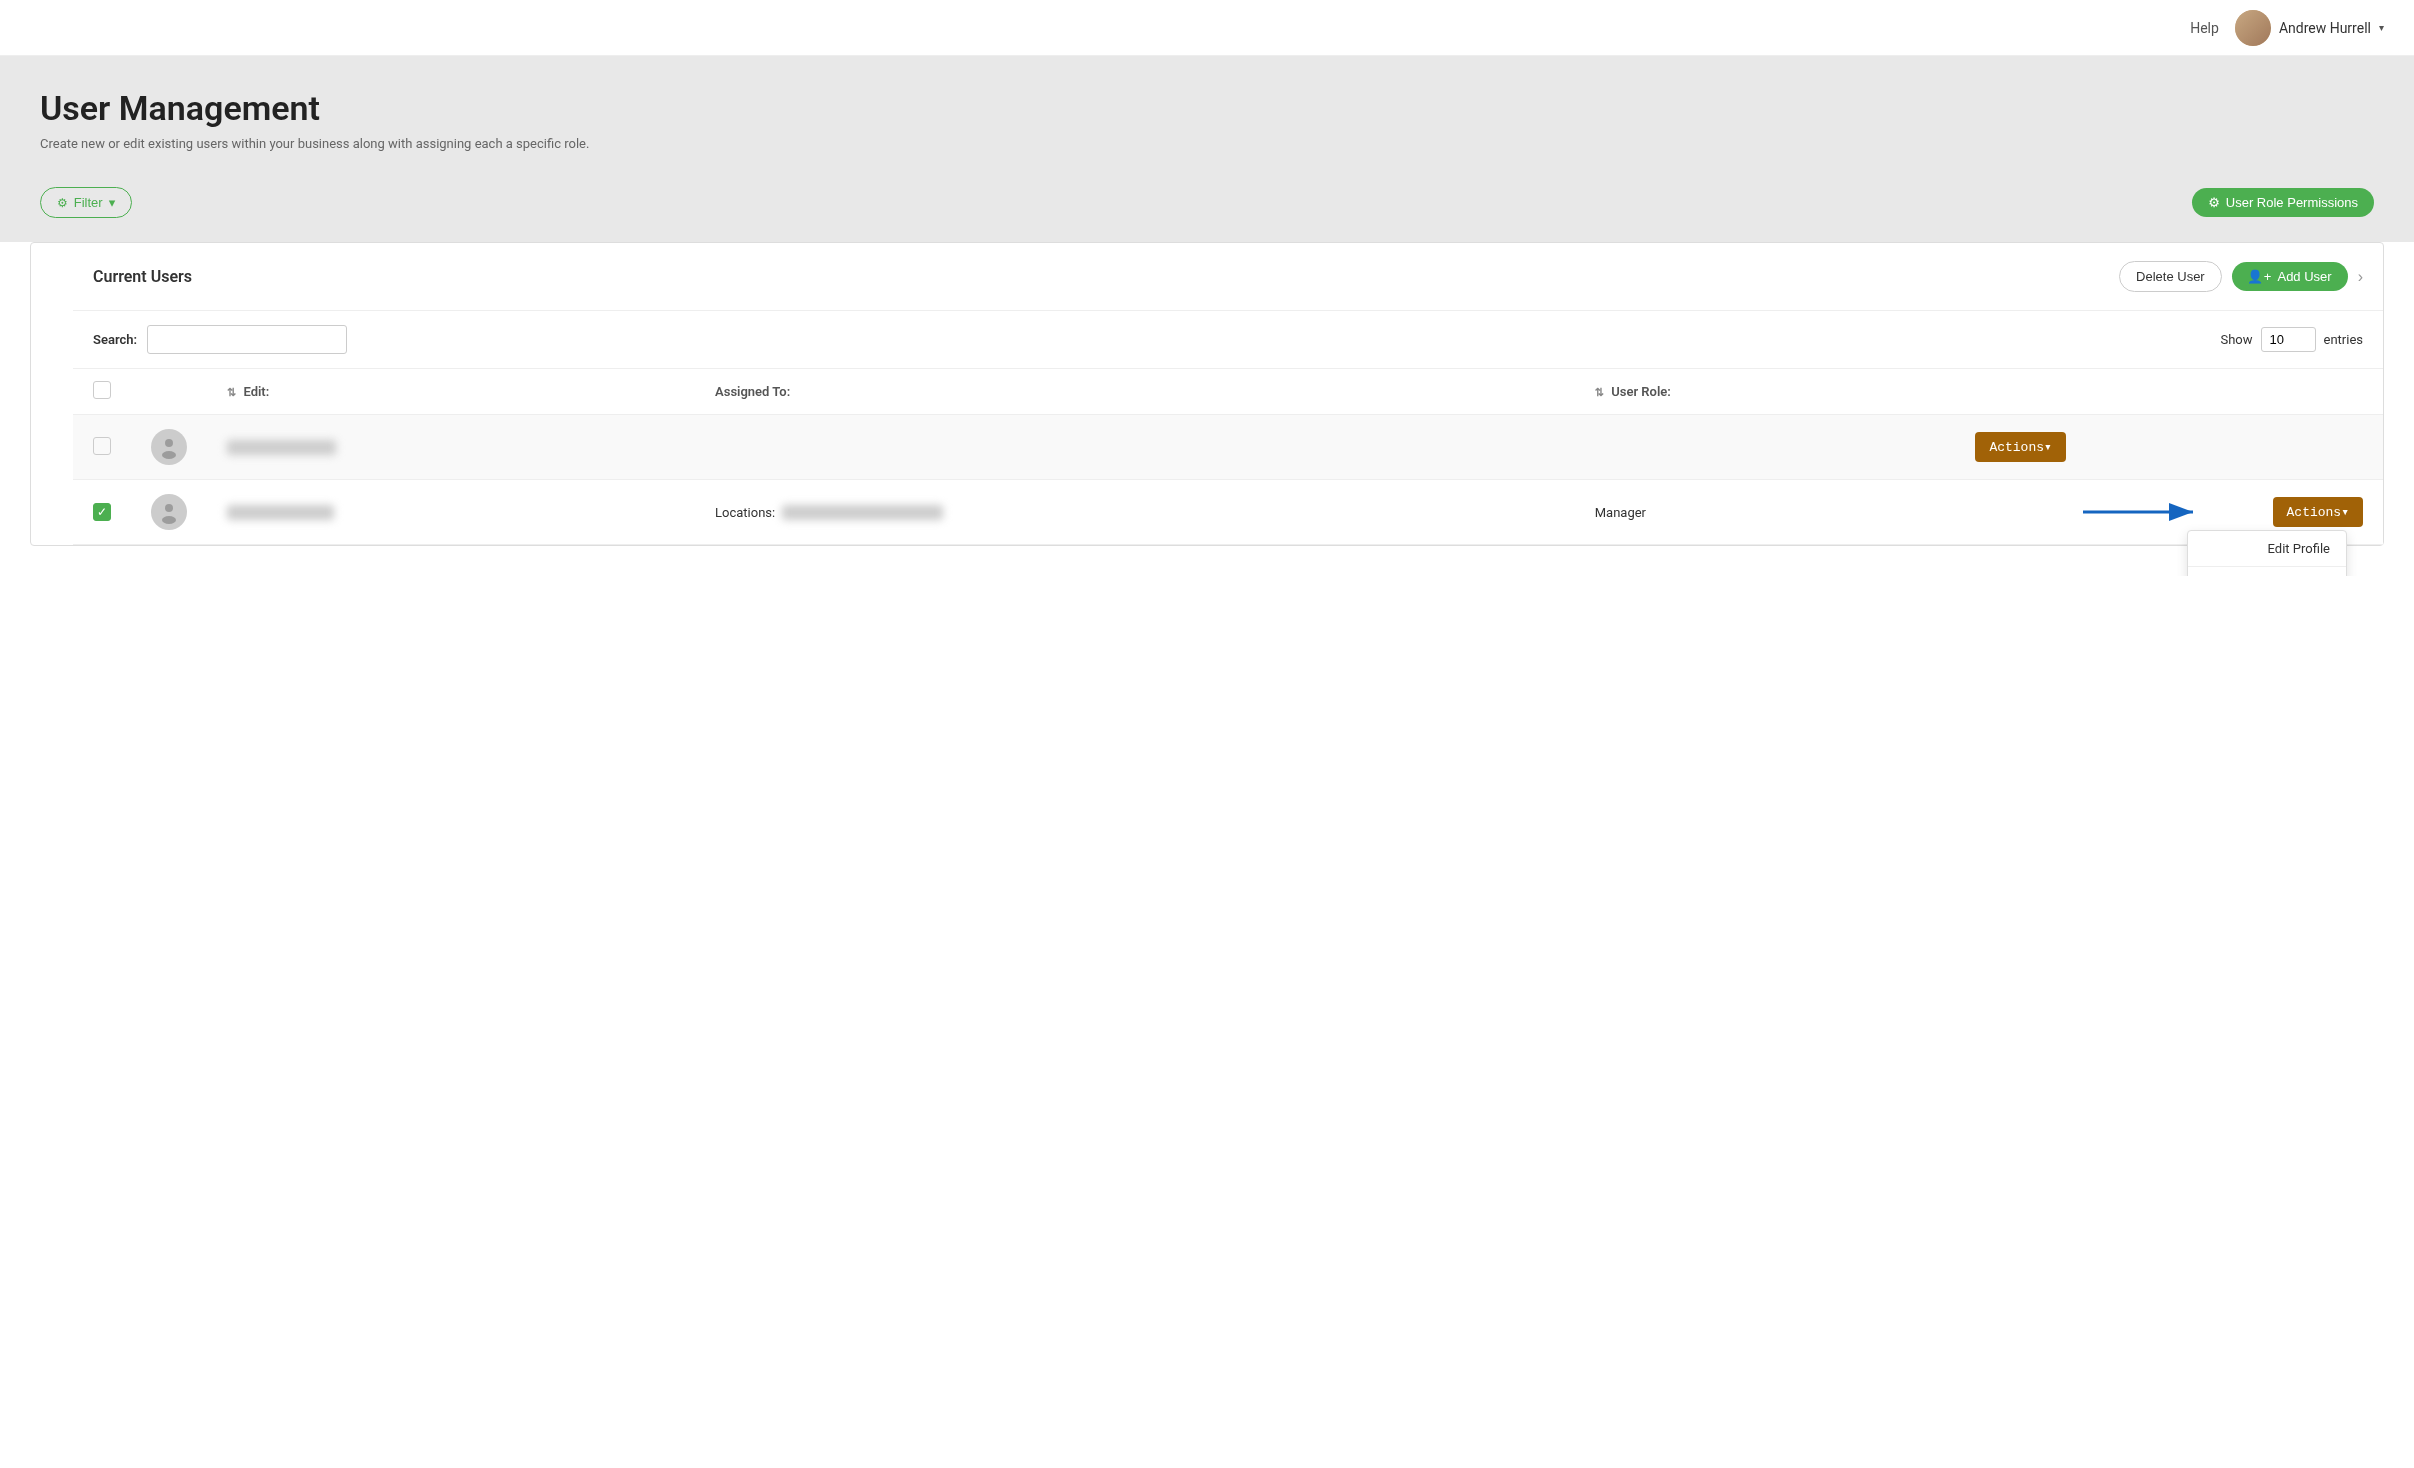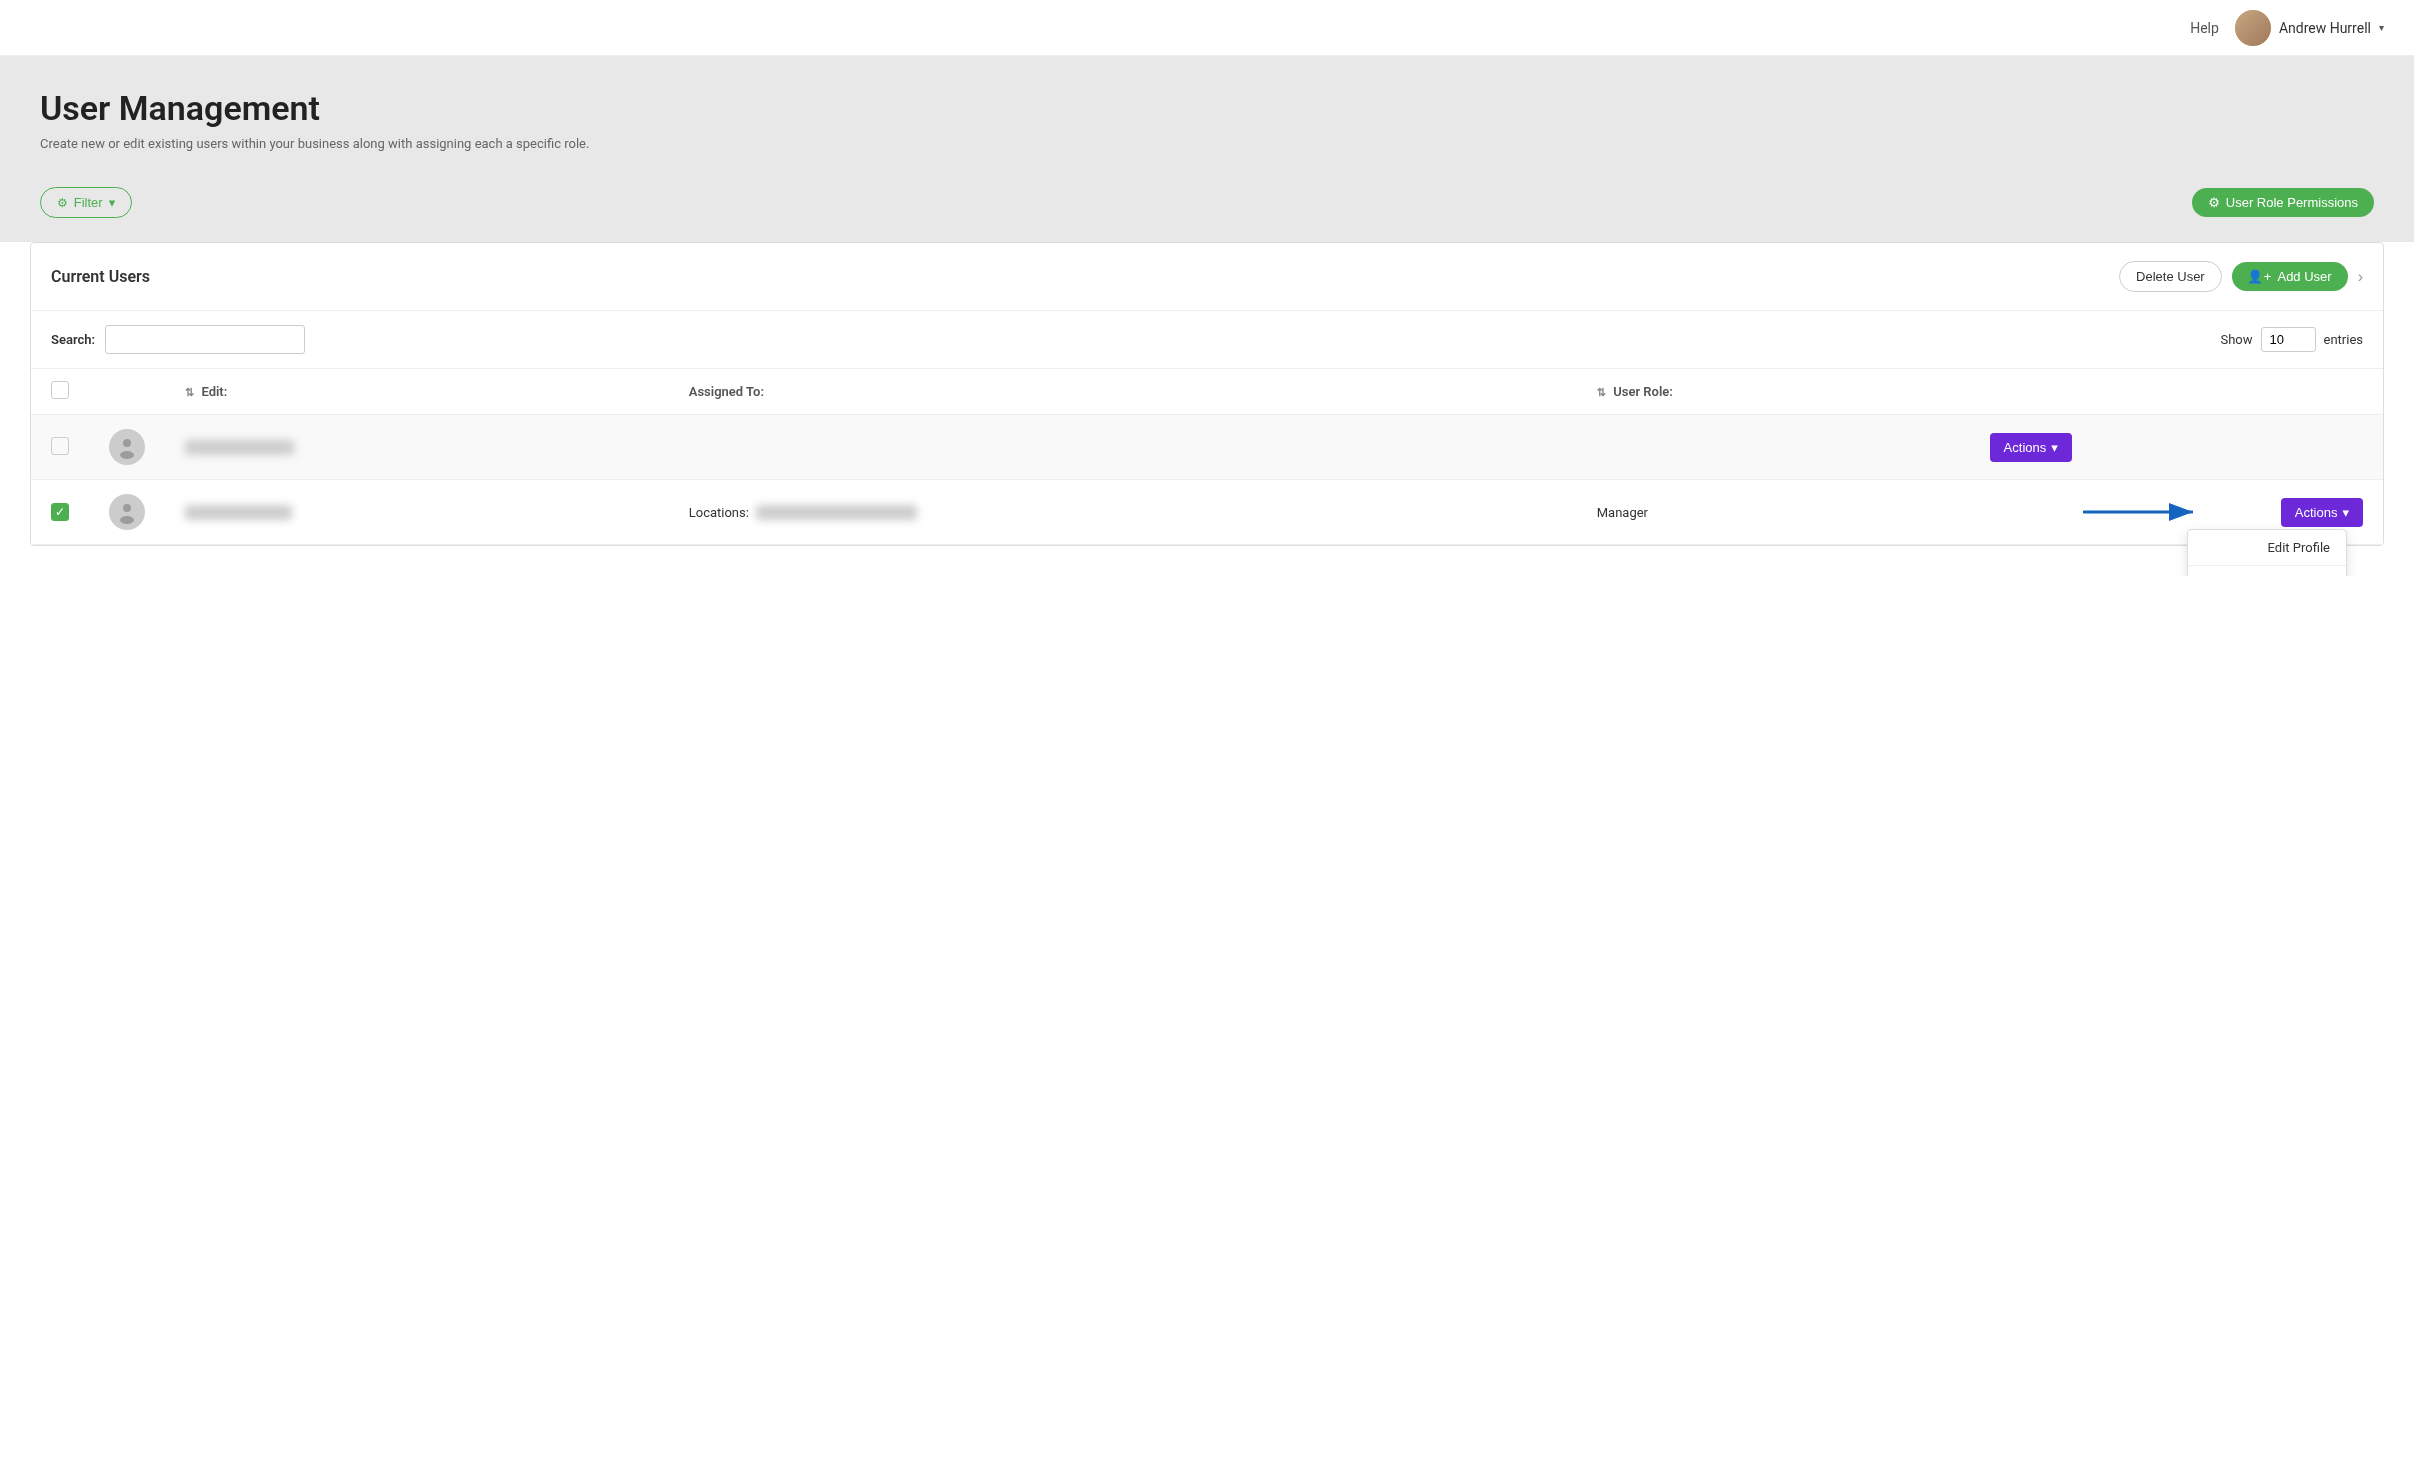--- a/index.html
+++ b/index.html
@@ -102,20 +102,21 @@
       align-items: center;
       gap: 6px;
     }
 
     
     .main-card {
       margin: 0 30px 30px 30px;
       background: #fff;
       border: 1px solid #ddd;
       border-radius: 4px;
+      padding-left: 42px;
     }
 
     
     .card-header {
       display: flex;
       justify-content: space-between;
       align-items: center;
       padding: 18px 20px;
       border-bottom: 1px solid #eee;
     }
@@ -256,30 +257,30 @@
       filter: blur(4px);
       background: #ccc;
       border-radius: 3px;
       color: transparent;
       user-select: none;
       display: inline-block;
     }
 
     
     .btn-actions {
-      background: #6d28d9;
+      background: #a16207;
       color: #fff;
       border: none;
       padding: 7px 14px;
       border-radius: 4px;
       cursor: pointer;
       font-size: 13px;
       display: flex;
       align-items: center;
-      gap: 5px;
+      font-family: Liberation Mono, monospace;
     }
 
     
     .dropdown-wrapper {
       position: relative;
       display: inline-block;
     }
     .dropdown-menu {
       position: absolute;
       right: 16px;

